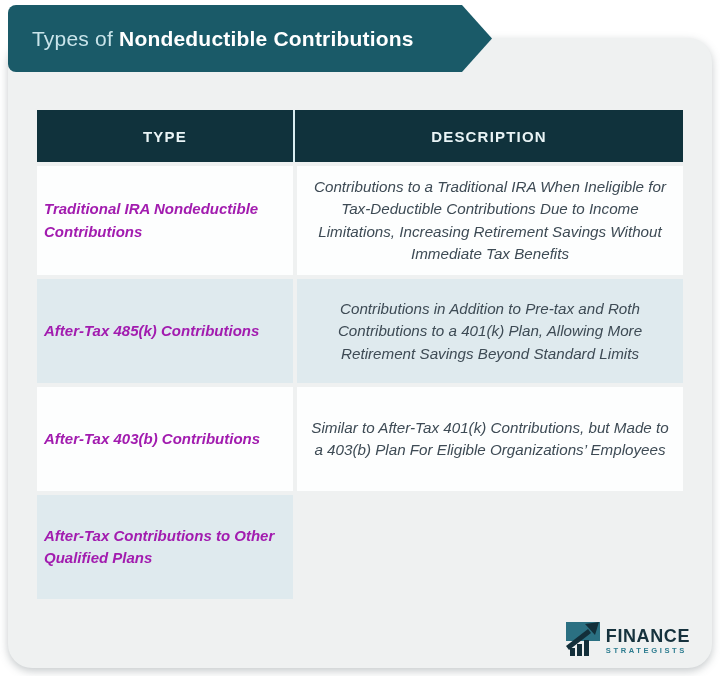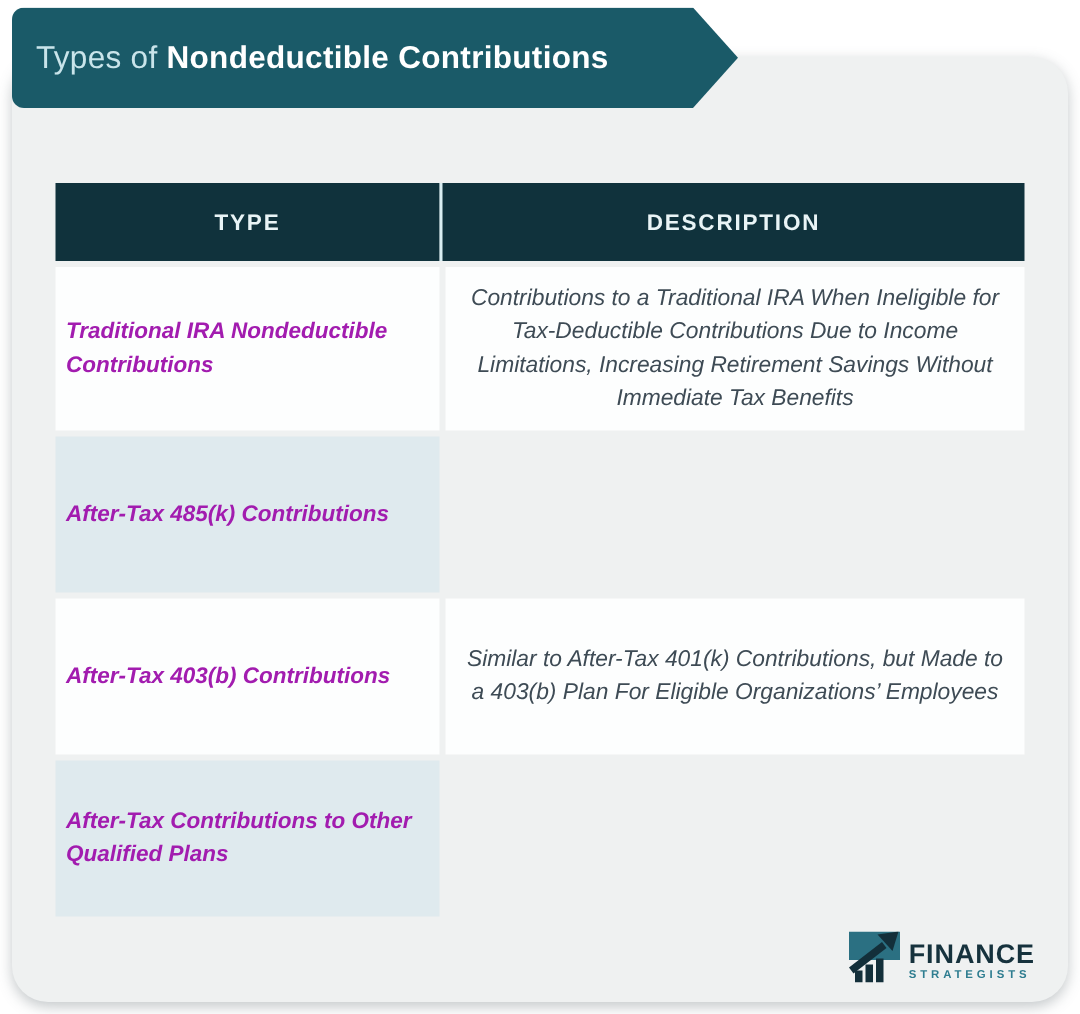--- a/index.html
+++ b/index.html
@@ -24,32 +24,32 @@
   
   .banner {
     position: absolute;
     left: 8px; top: 5px;
     width: 484px; height: 67px;
     background: #1a5a68;
     border-radius: 8px 0 0 8px;
     clip-path: polygon(0 0, calc(100% - 30px) 0, 100% 50%, calc(100% - 30px) 100%, 0 100%);
     display: flex;
     align-items: center;
-    padding-left: 16px;
+    padding-left: 24px;
     z-index: 5;
     font-size: 21px;
     letter-spacing: 0.2px;
   }
   .banner .prefix { color: #c9e4ea; font-weight: 400; }
   .banner .strong { color: #ffffff; font-weight: 700; }
 
   
   .tbl {
     position: absolute;
-    left: 37px; top: 122px;
+    left: 37px; top: 110px;
     width: 646px;
     z-index: 4;
   }
   .t-head {
     display: grid;
     grid-template-columns: 256px 1fr;
     height: 52px;
     margin-bottom: 4px;
   }
   .t-head .h-cell {
@@ -134,20 +134,21 @@
     <div class="h-cell desc">DESCRIPTION</div>
   </div>
 
   <div class="t-row even">
     <div class="cell type-cell">Traditional IRA Nondeductible Contributions</div>
     <div class="cell desc-cell">Contributions to a Traditional IRA When Ineligible for Tax-Deductible Contributions Due to Income Limitations, Increasing Retirement Savings Without Immediate Tax Benefits</div>
   </div>
 
   <div class="t-row odd">
     <div class="cell type-cell">After-Tax 485(k) Contributions</div>
+    <div class="cell desc-cell">Contributions in Addition to Pre-tax and Roth Contributions to a 401(k) Plan, Allowing More Retirement Savings Beyond Standard Limits</div>
   </div>
 
   <div class="t-row even">
     <div class="cell type-cell">After-Tax 403(b) Contributions</div>
     <div class="cell desc-cell">Similar to After-Tax 401(k) Contributions, but Made to a 403(b) Plan For Eligible Organizations’ Employees</div>
   </div>
 
   <div class="t-row odd">
     <div class="cell type-cell">After-Tax Contributions to Other Qualified Plans</div>
   </div>

